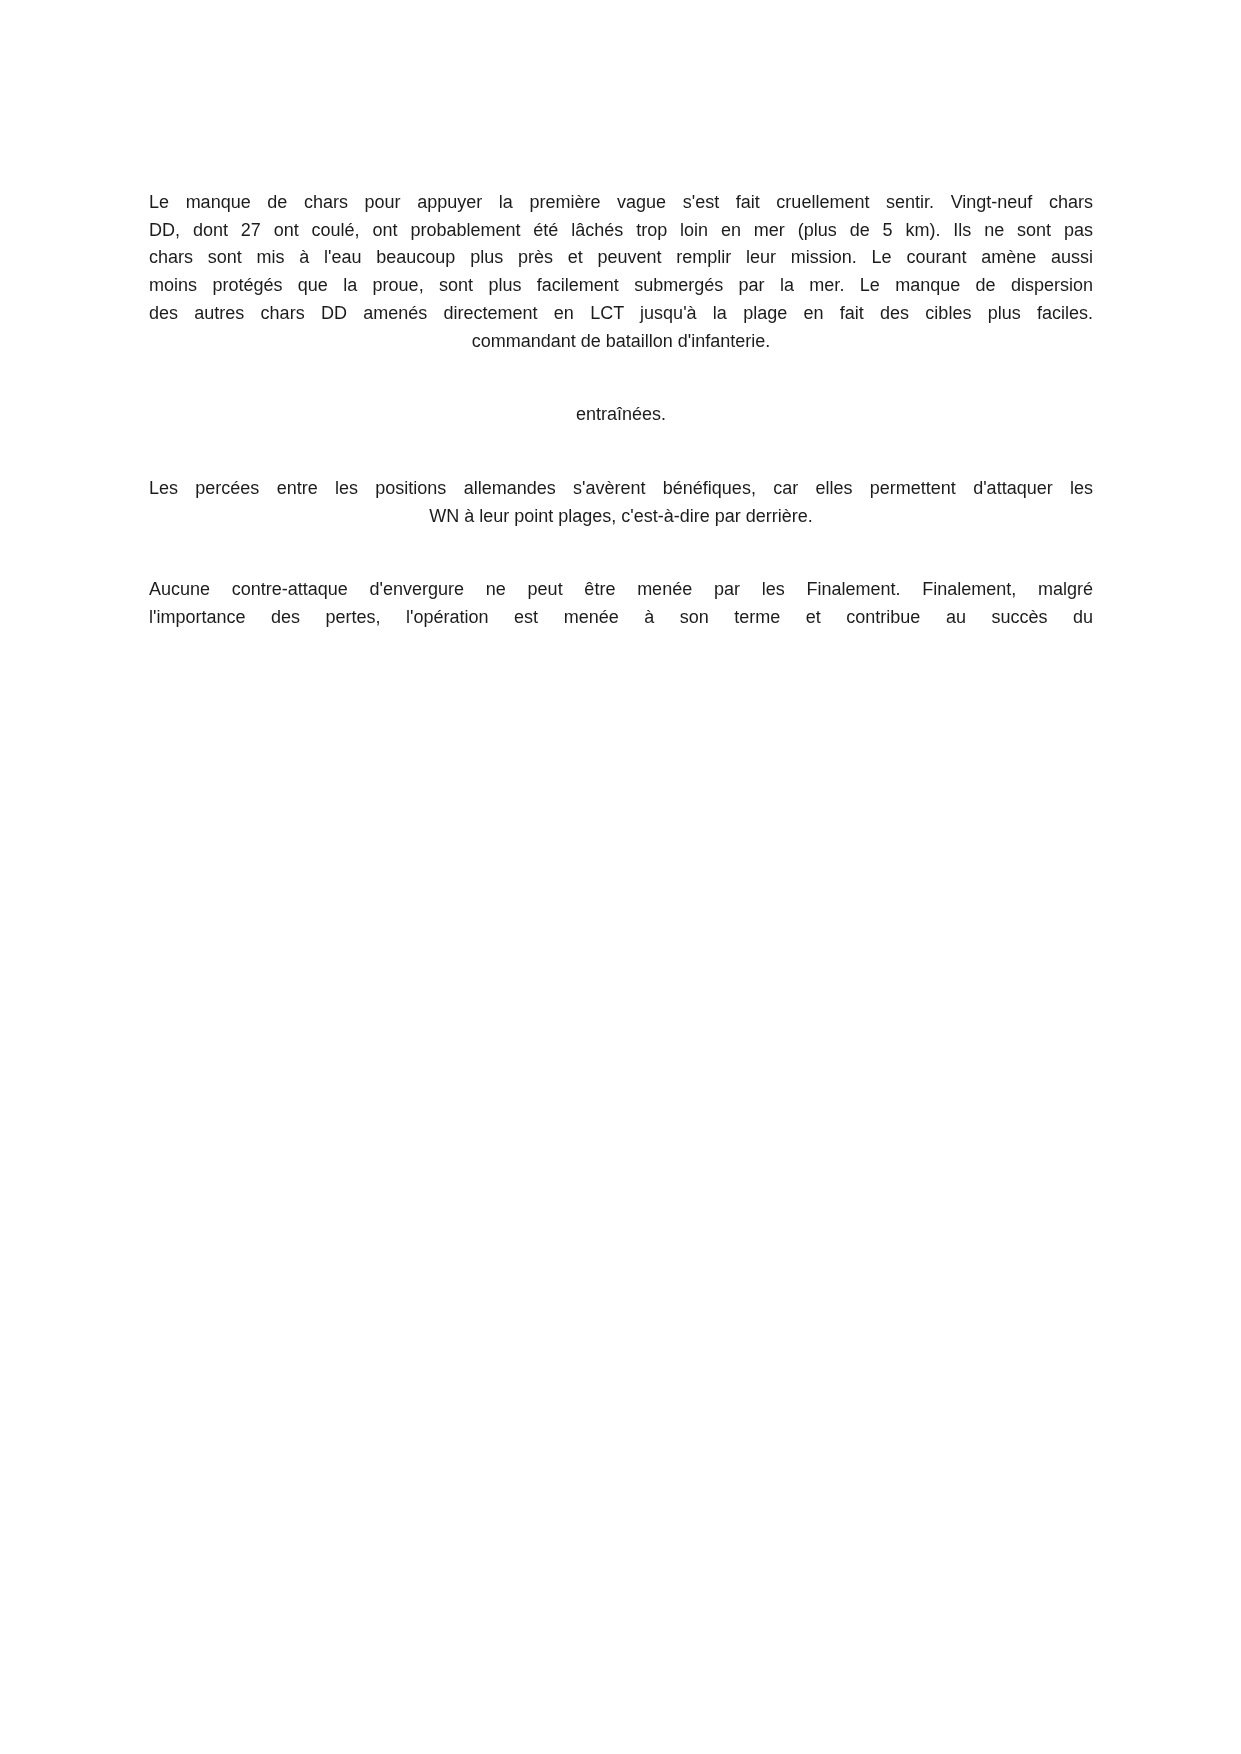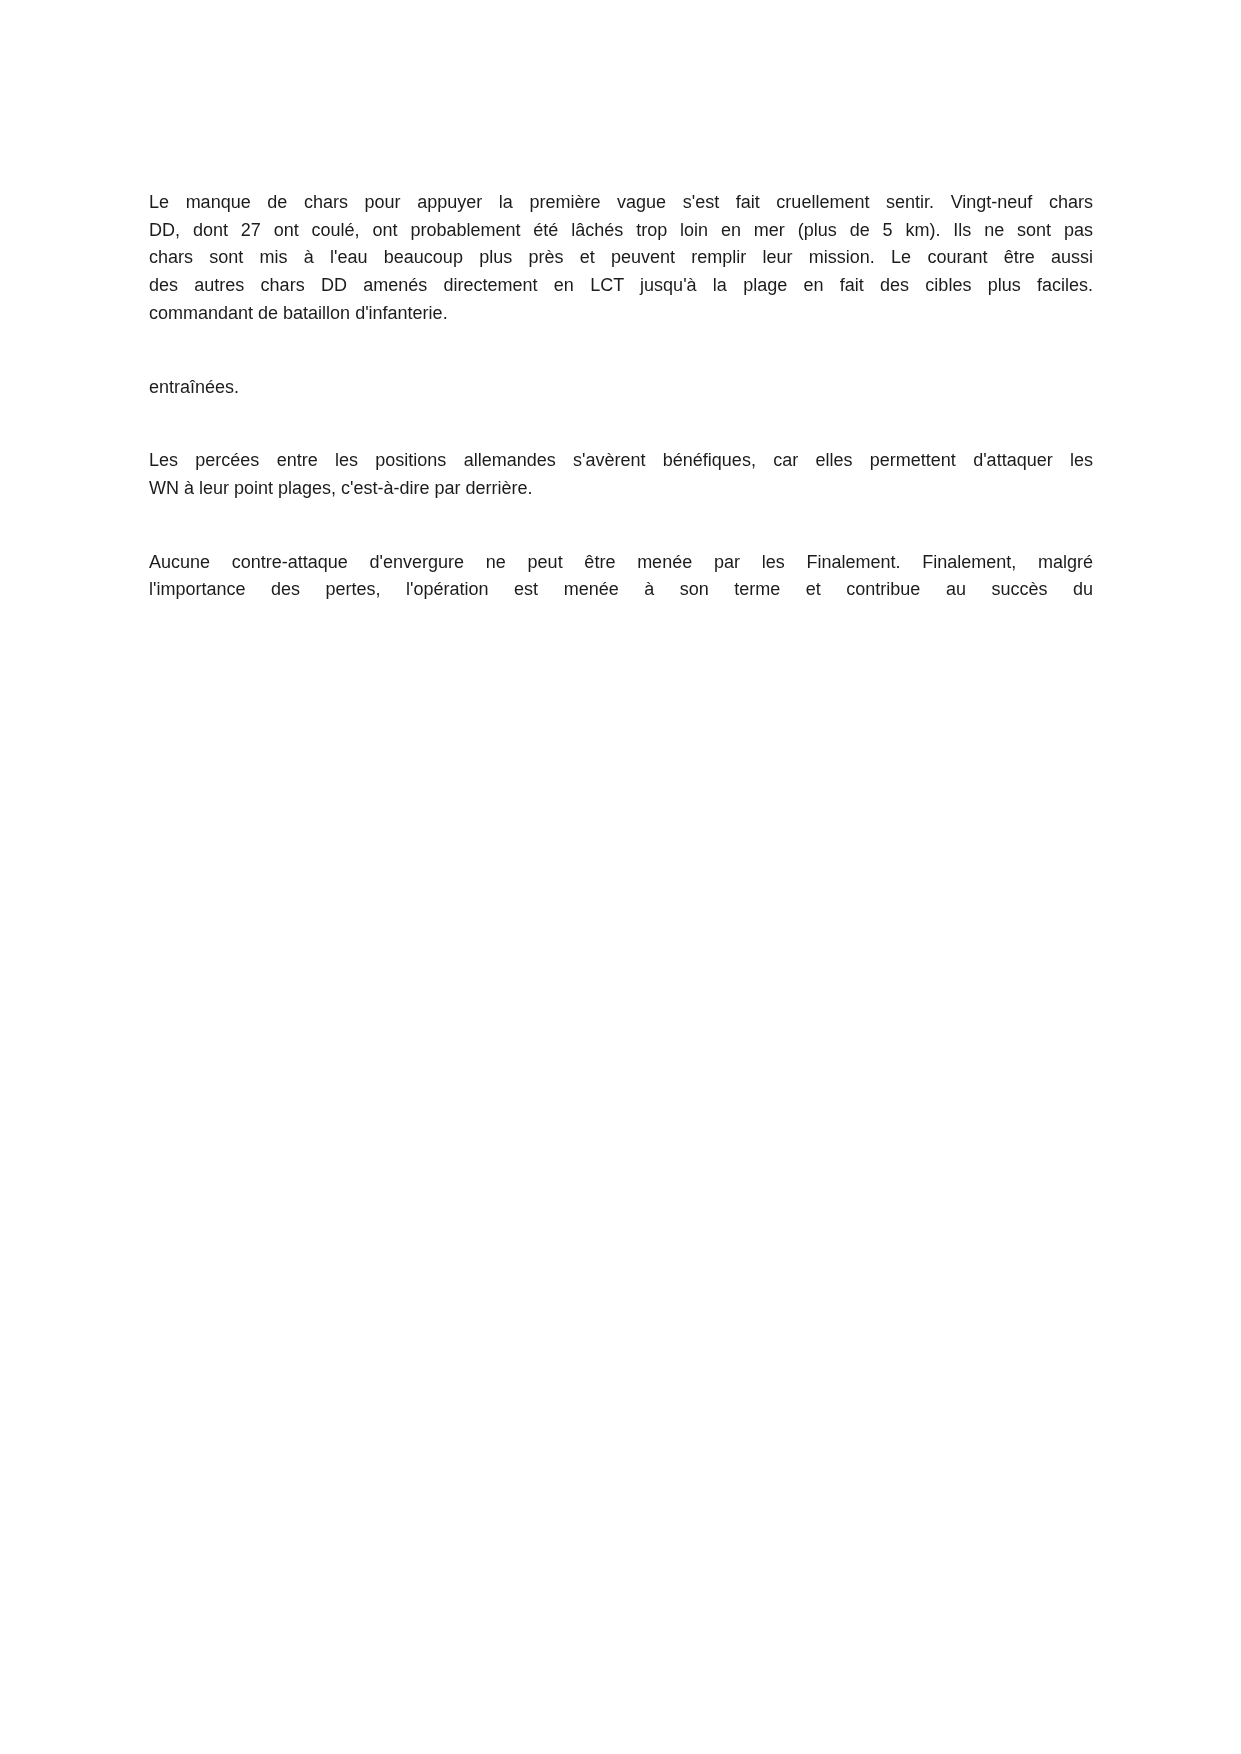--- a/index.html
+++ b/index.html
@@ -28,36 +28,37 @@
     line-height: 27.7px;
     color: #1c1c1c;
     -webkit-font-smoothing: antialiased;
   }
   .paragraph {
     margin: 0 0 46px 0;
     padding: 0;
   }
   .line {
     display: block;
-    text-align: left;
+    text-align: center;
   }
   .line.justified {
     text-align: justify;
     text-align-last: justify;
   }
 </style>
 </head>
 <body>
 
 <main class="page" style="background: rgb(255, 255, 255); margin-top: 43px;">
   <section class="text-body" id="text-body" style="color: rgb(28, 28, 28);">
       <p class="paragraph">
         <span class="line justified">Le manque de chars pour appuyer la première vague s'est fait cruellement sentir. Vingt-neuf chars</span>
         <span class="line justified">DD, dont 27 ont coulé, ont probablement été lâchés trop loin en mer (plus de 5 km). Ils ne sont pas</span>
-        <span class="line justified">chars sont mis à l'eau beaucoup plus près et peuvent remplir leur mission. Le courant être aussi</span>
+        <span class="line justified">chars sont mis à l'eau beaucoup plus près et peuvent remplir leur mission. Le courant amène aussi</span>
+        <span class="line justified">moins protégés que la proue, sont plus facilement submergés par la mer. Le manque de dispersion</span>
         <span class="line justified">des autres chars DD amenés directement en LCT jusqu'à la plage en fait des cibles plus faciles.</span>
         <span class="line">commandant de bataillon d'infanterie.</span>
       </p>
       <p class="paragraph">
         <span class="line">entraînées.</span>
       </p>
       <p class="paragraph">
         <span class="line justified">Les percées entre les positions allemandes s'avèrent bénéfiques, car elles permettent d'attaquer les</span>
         <span class="line">WN à leur point plages, c'est-à-dire par derrière.</span>
       </p>

